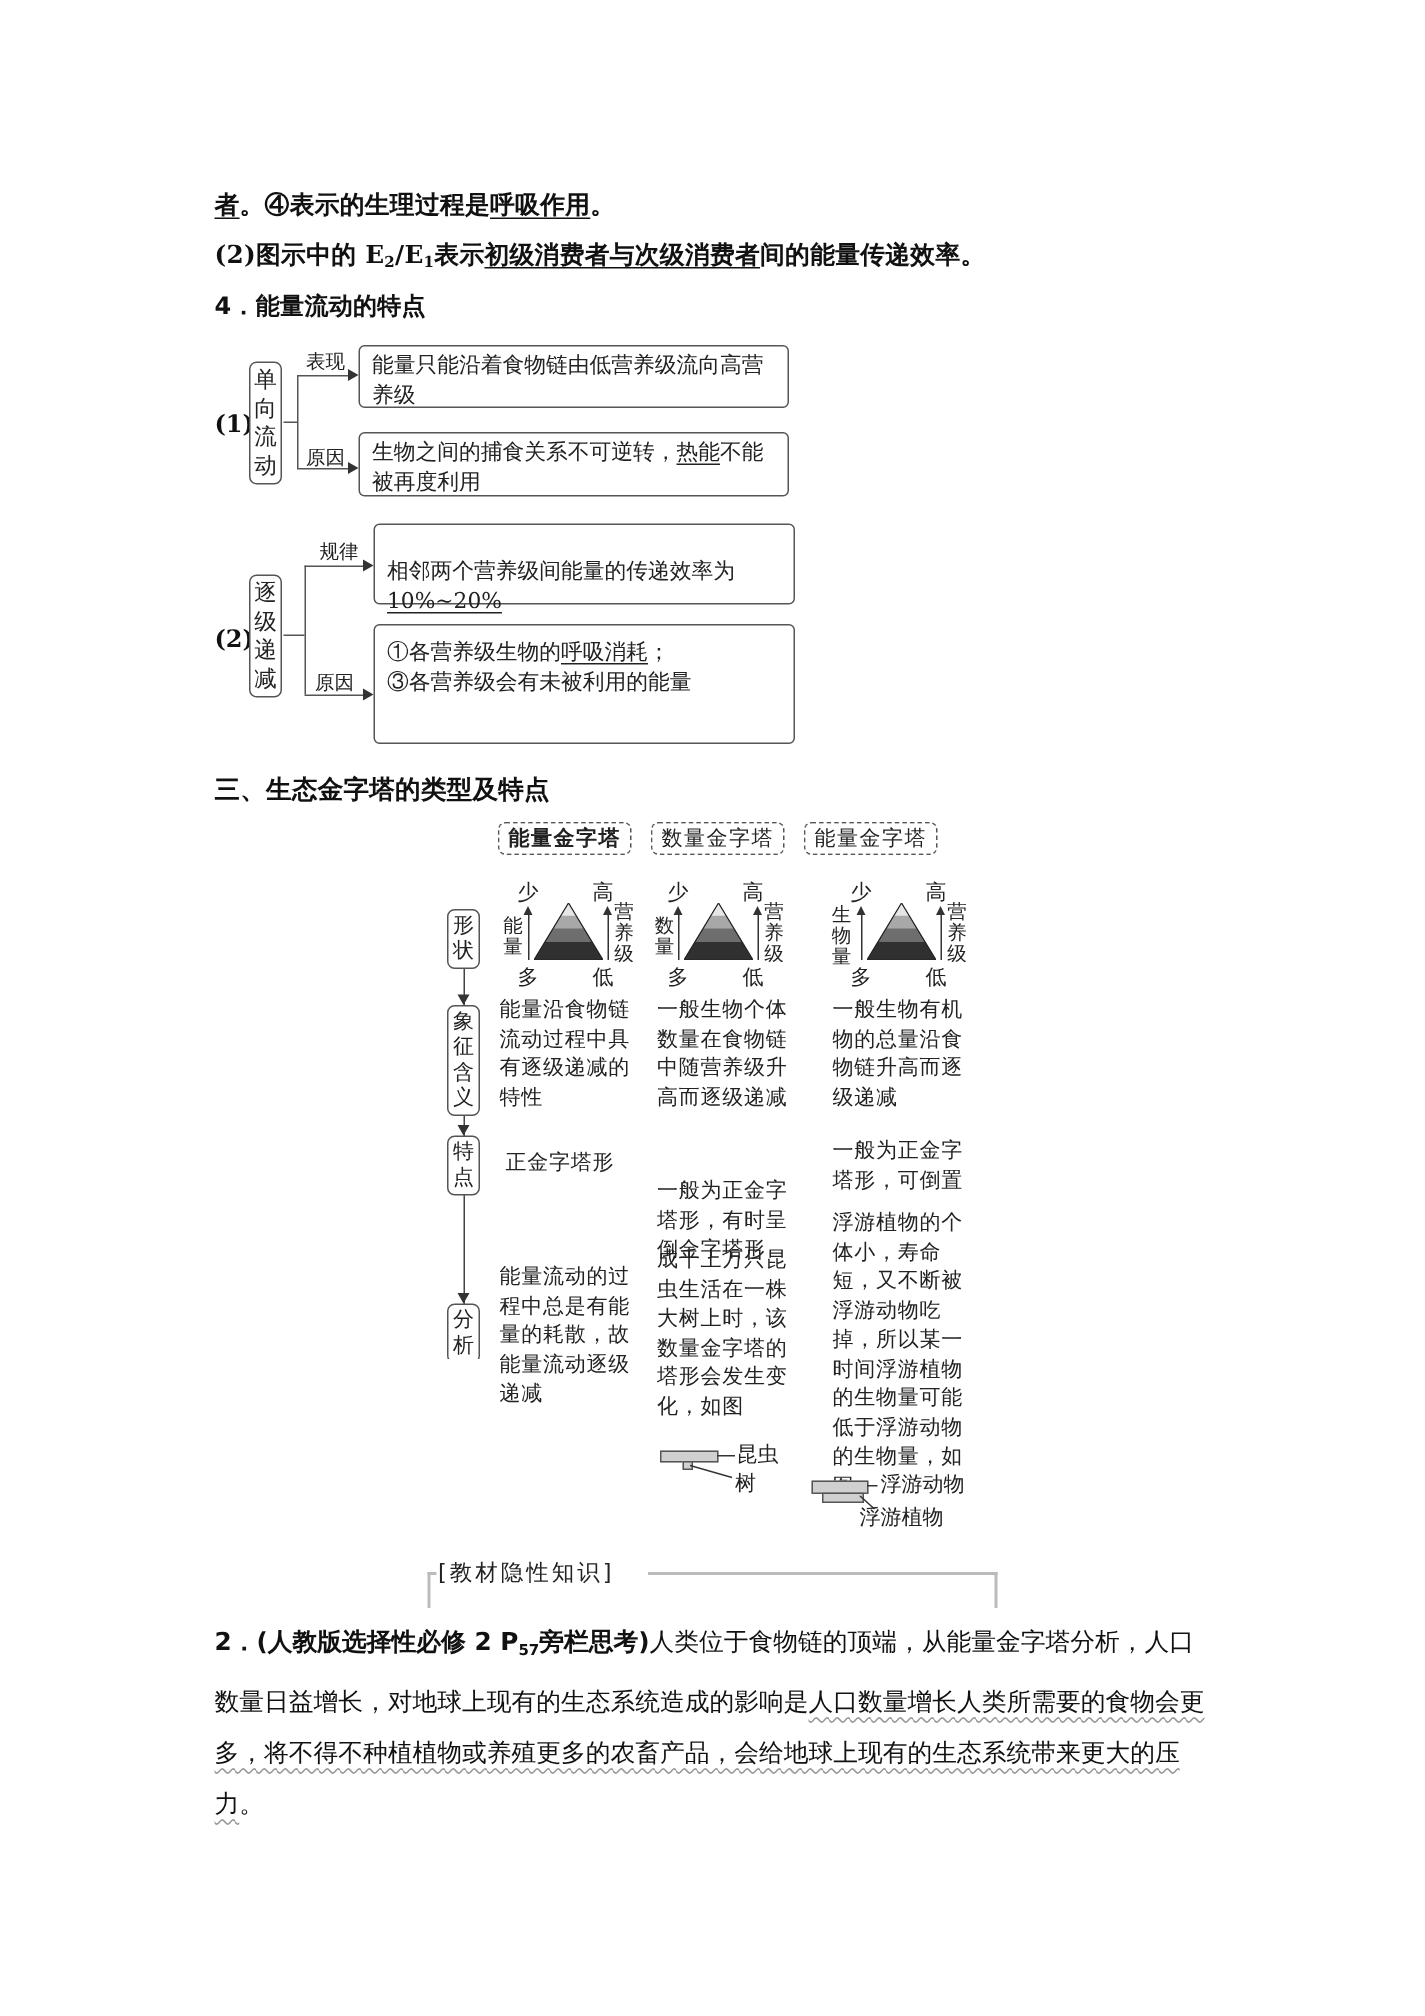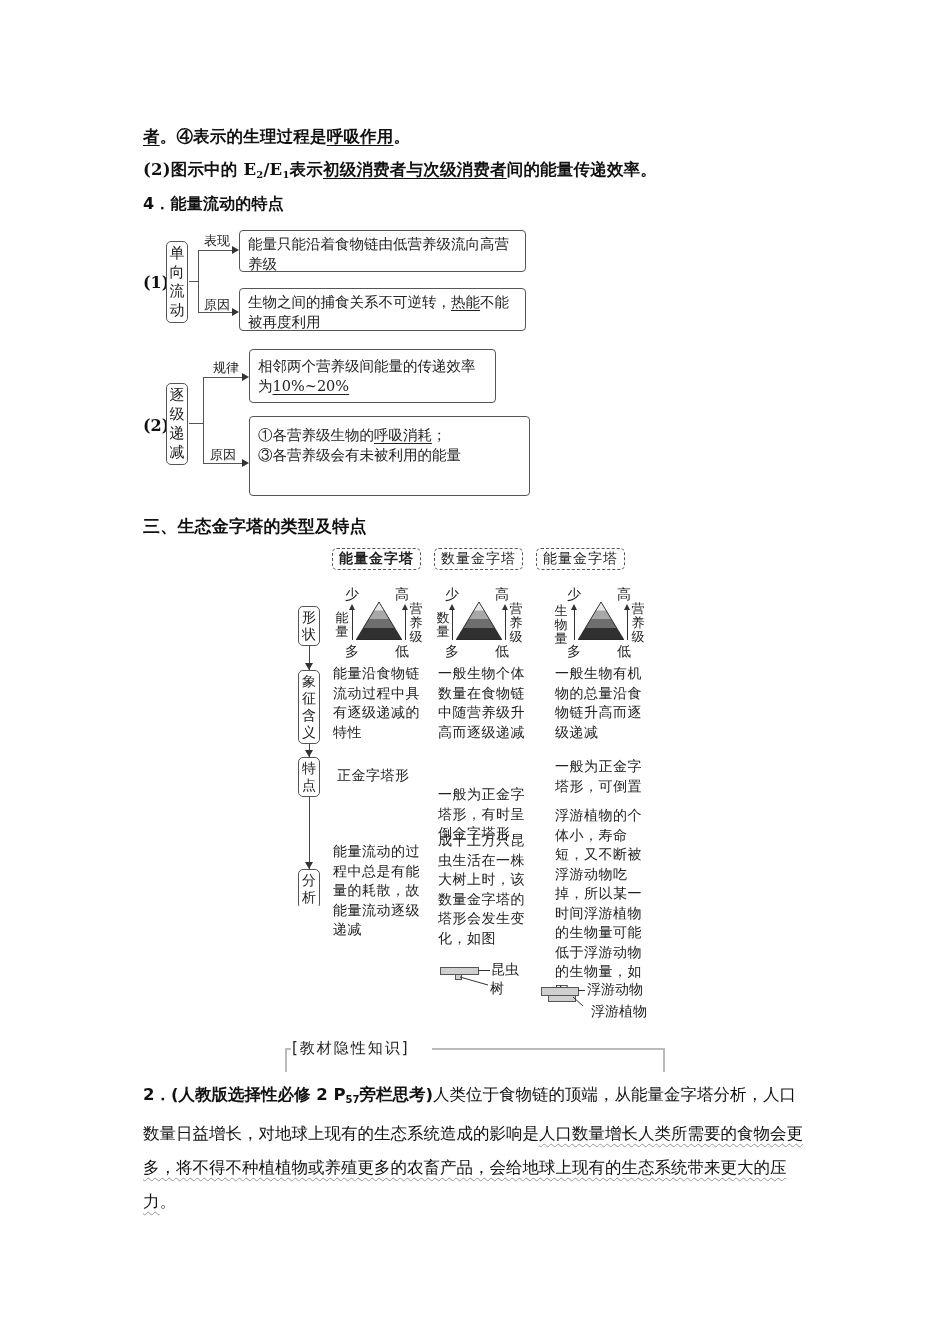--- a/index.html
+++ b/index.html
@@ -77,21 +77,21 @@
     <span style="display:block; width:16px; margin:0 auto; word-break:break-all;">逐级递减</span>
   </div>
   <div class="hline" style="left:189px; top:423px; width:14px;"></div>
   <div class="vline" style="left:203px; top:377px; height:86px;"></div>
   <div class="hline" style="left:203px; top:377px; width:40px;"></div>
   <div class="arrow" style="left:242px; top:373px;"></div>
   <div class="hline" style="left:203px; top:463px; width:40px;"></div>
   <div class="arrow" style="left:242px; top:459px;"></div>
   <div class="lbl" style="left:213px; top:359px;">规律</div>
   <div class="lbl" style="left:210px; top:446px;">原因</div>
-  <div class="tbox" style="left:249px; top:349px; width:247px; height:54px; padding-top:6px;">
+  <div class="tbox" style="left:249px; top:349px; width:281px; height:54px; padding-top:21px;">
     <span>相邻两个营养级间能量的传递效率为</span><u class="ul">10%~20%</u>
   </div>
   <div class="tbox" style="left:249px; top:416px; width:281px; height:80px; padding-top:8px;">
     <div><span>①各营养级生物的</span><u class="ul">呼吸消耗</u><span>；</span></div>
     <div>③各营养级会有未被利用的能量</div>
   </div>
 </div>
 
 <div class="line bold-sans" style="top:515px; font-size:17px;">三、生态金字塔的类型及特点</div>
 
@@ -178,21 +178,21 @@
     <div class="small" style="left:567px; top:643px;">多</div>
     <div class="small" style="left:617px; top:643px;">低</div>
   </div>
 
   <div class="col" style="left:333px; top:664px; width:94px;">能量沿食物链流动过程中具有逐级递减的特性</div>
   <div class="col" style="left:438px; top:664px; width:94px;">一般生物个体数量在食物链中随营养级升高而逐级递减</div>
   <div class="col" style="left:555px; top:664px; width:94px;">一般生物有机物的总量沿食物链升高而逐级递减</div>
 
   <div class="col" style="left:337px; top:766px; width:100px;">正金字塔形</div>
   <div class="col" style="left:438px; top:785px; width:94px;">一般为正金字塔形，有时呈倒金字塔形</div>
-  <div class="col" style="left:555px; top:758px; width:94px;font-family:Liberation Mono, monospace;">一般为正金字塔形，可倒置</div>
+  <div class="col" style="left:555px; top:758px; width:94px;">一般为正金字塔形，可倒置</div>
 
   <div class="col" style="left:333px; top:842px; width:94px;">能量流动的过程中总是有能量的耗散，故能量流动逐级递减</div>
   <div class="col" style="left:438px; top:831px; width:94px;">成千上万只昆虫生活在一株大树上时，该数量金字塔的塔形会发生变化，如图</div>
   <div class="col" style="left:555px; top:806px; width:100px;">浮游植物的个体小，寿命短，又不断被浮游动物吃掉，所以某一时间浮游植物的生物量可能低于浮游动物的生物量，如图</div>
 
   <div>
     <div class="bar" style="left:440px; top:967px; width:37px; height:6px;"></div>
     <div class="bar" style="left:455px; top:974px; width:5px; height:4px;"></div>
     <div class="hline" style="left:478px; top:970px; width:12px; background:#333;"></div>
     <svg class="abs" style="left:460px; top:975px;" width="30" height="12">
@@ -203,21 +203,21 @@
   </div>
 
   <div>
     <div class="bar" style="left:541px; top:987px; width:36px; height:7px;"></div>
     <div class="bar" style="left:548px; top:995px; width:26px; height:5px;"></div>
     <div class="hline" style="left:578px; top:990px; width:7px; background:#333;"></div>
     <svg class="abs" style="left:573px; top:997px;" width="12" height="10">
         <line x1="0" y1="0" x2="10" y2="9" stroke="#333" stroke-width="1"></line>
       </svg>
     <div class="small" style="left:587px; top:981px;">浮游动物</div>
-    <div class="small" style="left:573px; top:1003px;margin-left:18px;">浮游植物</div>
+    <div class="small" style="left:573px; top:1003px;">浮游植物</div>
   </div>
 </div>
 
 <div>
   <div class="frame-top" style="left:285px; top:1048px; width:6px;"></div>
   <div class="frame-side" style="left:285px; top:1048px; height:24px;"></div>
   <div class="abs" style="left:292px; top:1039px; font-family:'DejaVu Sans','Liberation Sans',sans-serif; font-size:15px; letter-spacing:2px; color:#222;">[教材隐性知识]</div>
   <div class="frame-top" style="left:432px; top:1048px; width:233px;"></div>
   <div class="frame-side" style="left:663px; top:1048px; height:24px;"></div>
 </div>

